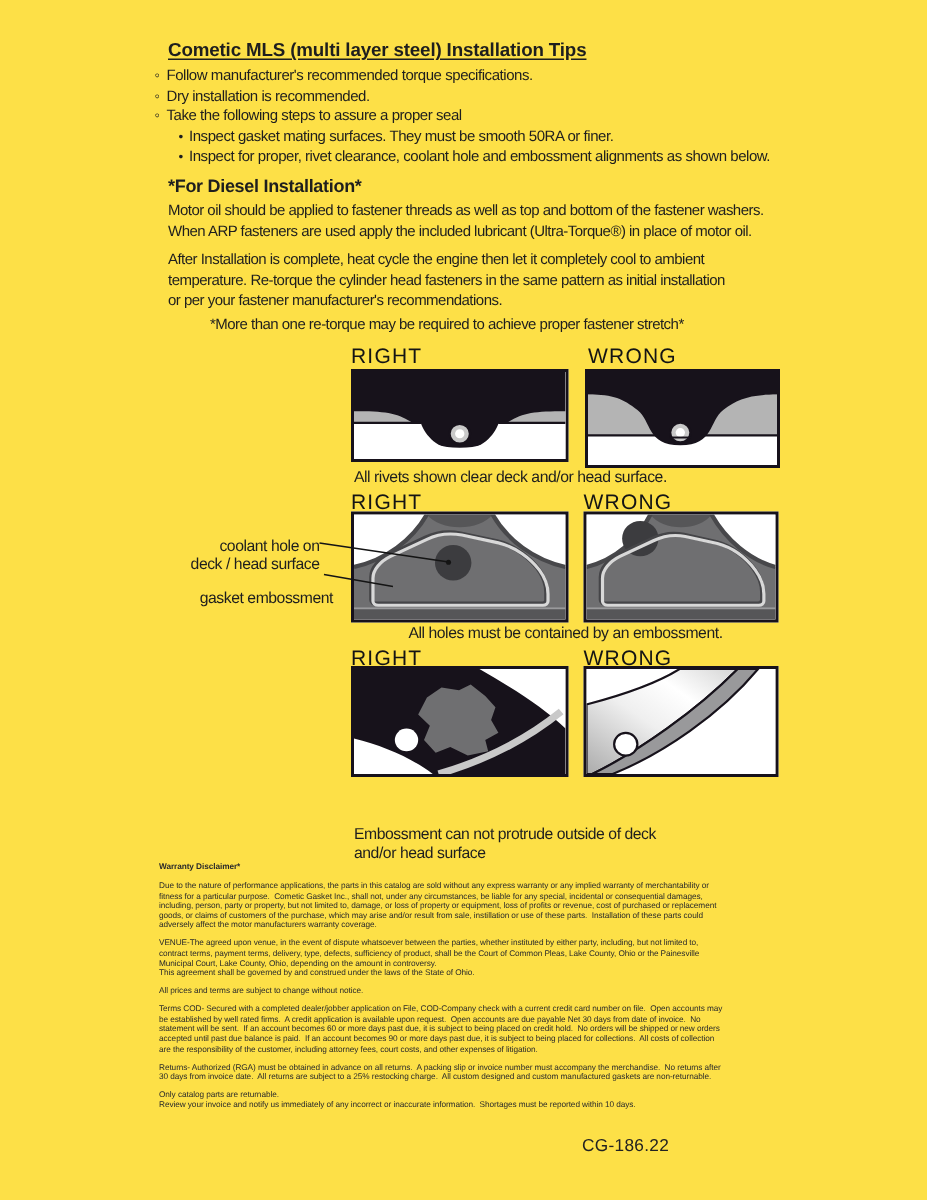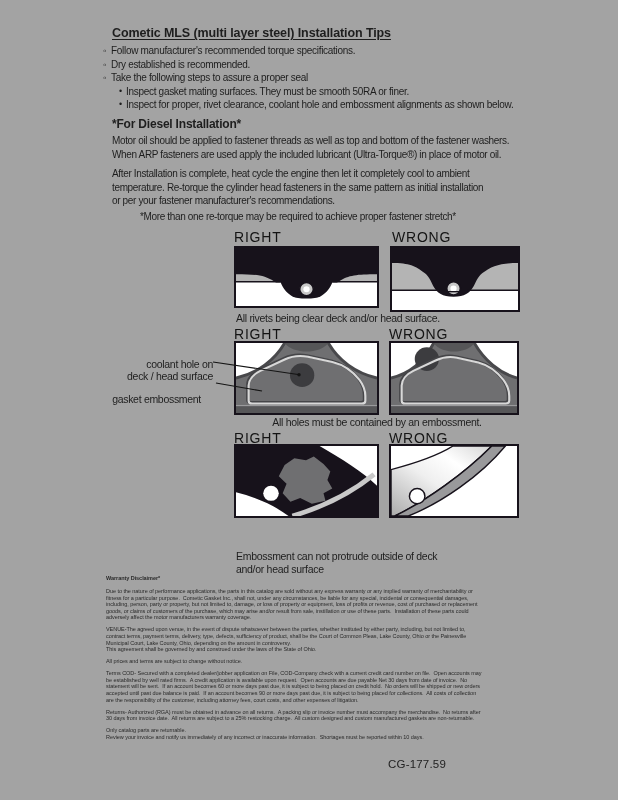--- a/index.html
+++ b/index.html
@@ -1,16 +1,16 @@
 <!DOCTYPE html>
 <html><head>
 <meta charset="utf-8">
 <style>
   html,body{margin:0;padding:0;background:#e8e8e8;}
-  #page{position:relative;width:618px;height:800px;background:#a3a3a3;overflow:hidden;
+  #page{position:relative;width:618px;height:800px;background:#fde047;overflow:hidden;
         font-family:"Liberation Sans",sans-serif;color:#1e1e1e;}
   .abs{position:absolute;}
   .pre{white-space:pre;}
   .preline{white-space:pre-line;}
 
   .title{font-size:12.5px;font-weight:700;letter-spacing:-0.1px;text-decoration:underline;
          text-underline-offset:2px;}
   .body-txt{font-size:10px;letter-spacing:-0.35px;line-height:13.5px;}
   .bullet-row{display:flex;align-items:flex-start;font-size:10px;letter-spacing:-0.3px;line-height:13px;}
   .bullet-glyph{width:8px;font-size:10px;line-height:13px;flex:0 0 auto;}
@@ -34,21 +34,21 @@
 <div id="page">
 
   <div class="abs title" style="left:112px;top:26px;">Cometic MLS (multi layer steel) Installation Tips</div>
 
   <div class="abs bullet-row" style="left:103px;top:44px;width:430px;">
     <span class="bullet-glyph">◦</span>
     <span>Follow manufacturer's recommended torque specifications.</span>
   </div>
   <div class="abs bullet-row" style="left:103px;top:57.5px;width:430px;">
     <span class="bullet-glyph">◦</span>
-    <span>Dry established is recommended.</span>
+    <span>Dry installation is recommended.</span>
   </div>
   <div class="abs bullet-row" style="left:103px;top:71px;width:430px;">
     <span class="bullet-glyph">◦</span>
     <span>Take the following steps to assure a proper seal</span>
   </div>
   <div class="abs bullet-row" style="left:119px;top:84.5px;width:430px;">
     <span class="sub-glyph">•</span>
     <span>Inspect gasket mating surfaces.  They must be smooth 50RA or finer.</span>
   </div>
   <div class="abs bullet-row" style="left:119px;top:98px;width:440px;">
@@ -84,28 +84,28 @@
       <rect width="130" height="66" fill="#ffffff"></rect>
       <rect x="0" y="16" width="130" height="29" fill="#b4b4b4"></rect>
       <path d="M0,0 H130 V16 C112,16 103,19 93,27 C83,35 87,52 63.5,52 C40,52 44,35 34,27 C24,19 18,16 0,16 Z" fill="#17121b"></path>
       <path d="M0,45.6 L44,45.6 C47,50 52,54.6 63.5,54.6 C75,54.6 80,50 83,45.6 L130,45.6 V66 H0 Z" fill="#ffffff"></path>
       <path d="M0,45 H49 M78,45 H130" stroke="#17121b" stroke-width="1.6" fill="none"></path>
       <circle cx="63.5" cy="43" r="7" fill="#c9c9c9" stroke="#17121b" stroke-width="1.6"></circle>
       <circle cx="63.5" cy="43" r="3.2" fill="#ffffff"></circle>
       <path d="M56,46.5 H71" stroke="#17121b" stroke-width="1.4"></path>
     </svg>
   </div>
-  <div class="abs caption" style="left:236px;top:312px;width:300px;">All rivets being clear deck and/or head surface.</div>
+  <div class="abs caption" style="left:236px;top:312px;width:300px;">All rivets shown clear deck and/or head surface.</div>
 
   <div class="abs rw-head" style="left:234px;top:326px;width:145px;">RIGHT</div>
   <div class="abs rw-head" style="left:389px;top:326px;width:130px;">WRONG</div>
 
   <div class="abs diag-label preline" style="left:100px;top:342px;width:113px;">coolant hole on
 deck / head surface</div>
-  <div class="abs diag-label" style="left:84px;top:377px;width:117px;">gasket embossment</div>
+  <div class="abs diag-label" style="left:105px;top:377px;width:117px;">gasket embossment</div>
 
   <div class="abs diag-box" style="left:234px;top:341px;width:145px;height:74px;">
     <svg viewBox="0 0 145 74" preserveAspectRatio="none">
       <rect width="145" height="74" fill="#6f6f71"></rect>
       <path d="M50,0 H95 C86,12 59,12 50,0 Z" fill="#565658"></path>
       <path d="M0,0 H50 C40,18 22,32 0,37 Z" fill="#ffffff"></path>
       <path d="M50,0 C40,18 22,32 0,37" fill="none" stroke="#48484b" stroke-width="3"></path>
       <path d="M95,0 H145 V37 C123,32 105,18 95,0 Z" fill="#ffffff"></path>
       <path d="M95,0 C105,18 123,32 145,37" fill="none" stroke="#48484b" stroke-width="3"></path>
       <rect y="65.5" width="145" height="1.2" fill="#9a9a9c"></rect>
@@ -189,15 +189,15 @@
 be established by well rated firms.  A credit application is available upon request.  Open accounts are due payable Net 30 days from date of invoice.  No
 statement will be sent.  If an account becomes 60 or more days past due, it is subject to being placed on credit hold.  No orders will be shipped or new orders
 accepted until past due balance is paid.  If an account becomes 90 or more days past due, it is subject to being placed for collections.  All costs of collection
 are the responsibility of the customer, including attorney fees, court costs, and other expenses of litigation.</p>
     <p class="pre">Returns- Authorized (RGA) must be obtained in advance on all returns.  A packing slip or invoice number must accompany the merchandise.  No returns after
 30 days from invoice date.  All returns are subject to a 25% restocking charge.  All custom designed and custom manufactured gaskets are non-returnable.</p>
     <p class="pre">Only catalog parts are returnable.
 Review your invoice and notify us immediately of any incorrect or inaccurate information.  Shortages must be reported within 10 days.</p>
   </div>
 
-  <div class="abs doc-code" style="left:388px;top:758px;">CG-177.59</div>
+  <div class="abs doc-code" style="left:388px;top:758px;">CG-186.22</div>
 
 </div>
 
 </body></html>

